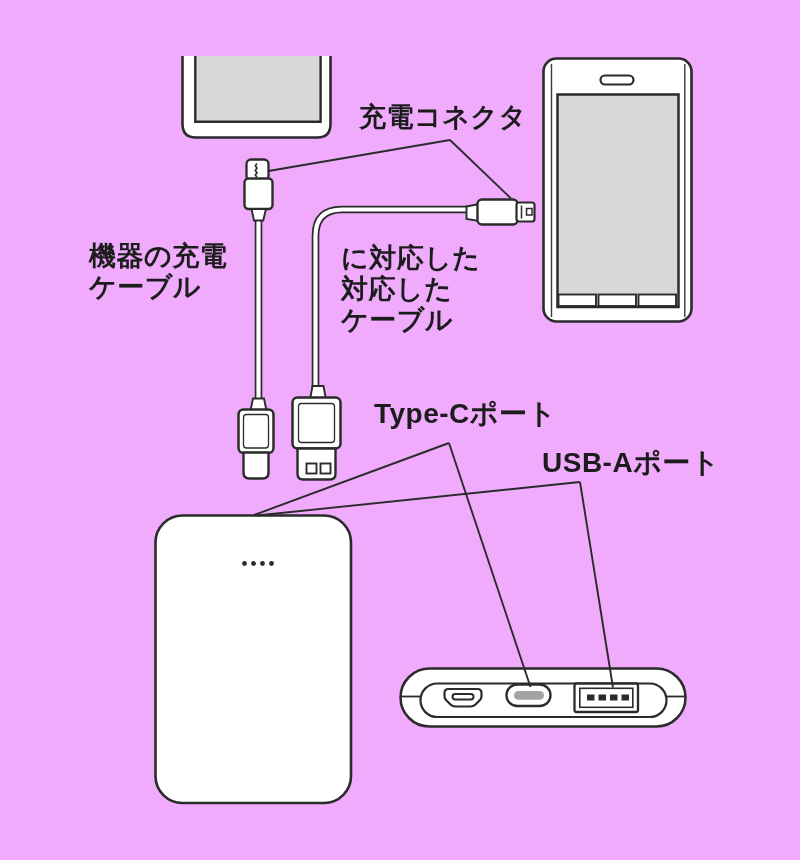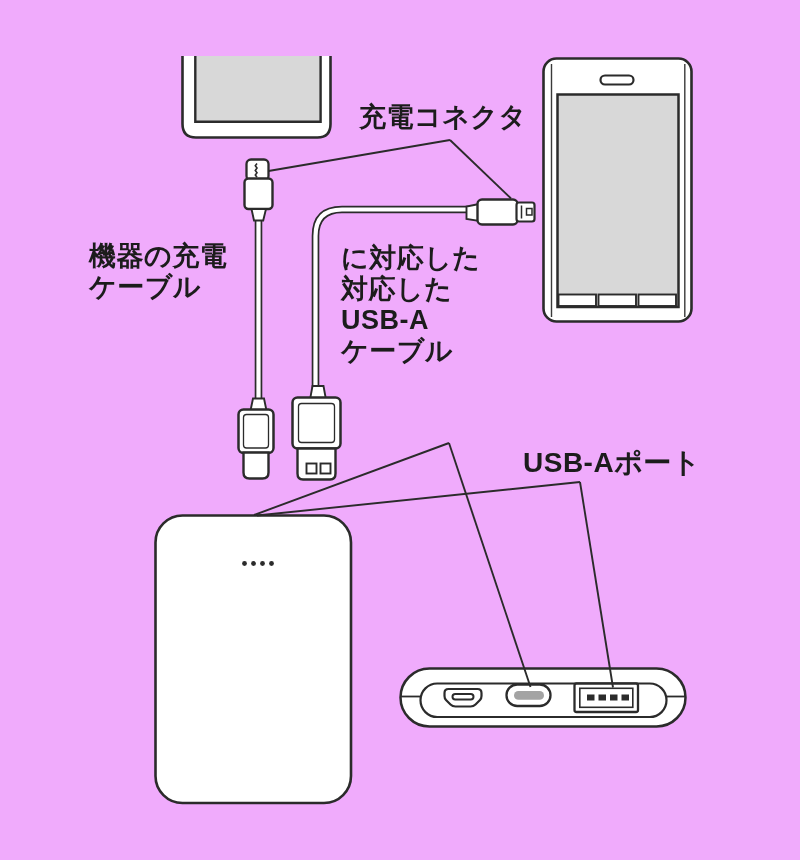--- a/index.html
+++ b/index.html
@@ -130,20 +130,20 @@
   <div class="lbl lbl-single" style="left:359px;top:102px;">充電コネクタ</div>
 
   <div class="lbl lbl-multi" style="left:89px;top:241px;">
     <span>機器の充電</span>
     <span>ケーブル</span>
   </div>
 
   <div class="lbl lbl-multi" style="left:341px;top:243px;">
     <span>に対応した</span>
     <span>対応した</span>
-    <span>USB-A</span>
     <span>ケーブル</span>
   </div>
 
+  <div class="lbl lbl-port" style="left:374px;top:398px;">Type-Cポート</div>
 
-  <div class="lbl lbl-port" style="left:523px;top:447px;">USB-Aポート</div>
+  <div class="lbl lbl-port" style="left:542px;top:447px;">USB-Aポート</div>
 
 </div>
 
 </body></html>

